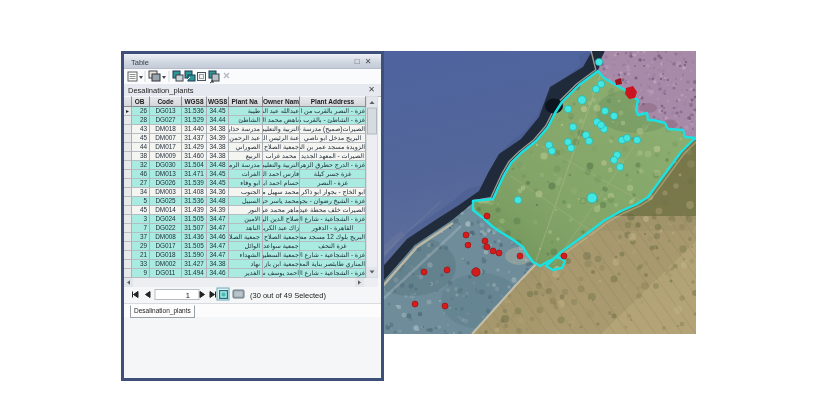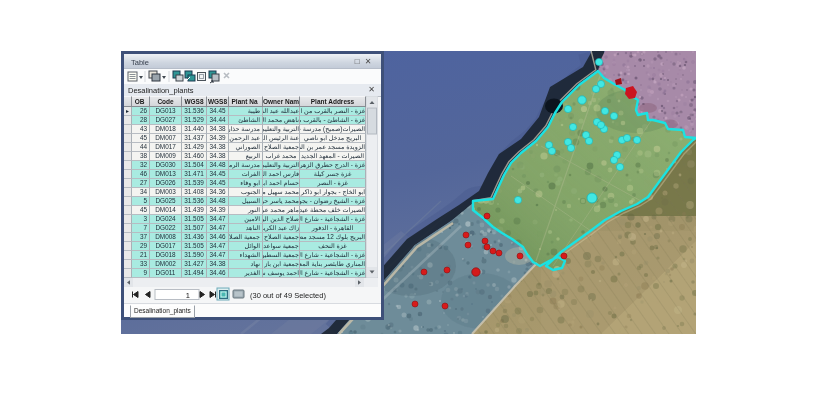--- a/index.html
+++ b/index.html
@@ -1,19 +1,19 @@
 <!DOCTYPE html>
 <html><head>
 <meta charset="utf-8">
 <style>
 html,body{margin:0;padding:0;background:#fff;width:816px;height:419px;overflow:hidden;
 font-family:"Liberation Sans",sans-serif;}
 #stage{position:absolute;left:0;top:0;width:816px;height:419px;}
 #map{position:absolute;left:121px;top:51px;width:575px;height:283px;filter:blur(0.45px);}
-#win{position:absolute;left:121px;top:51px;width:263px;height:269px;box-sizing:border-box;
+#win{position:absolute;left:121px;top:51px;width:263px;height:330px;box-sizing:border-box;
 border:3px solid #3e5079;background:#f5f6f7;}
 #titlebar{position:absolute;left:0;top:0;width:257px;height:15px;
 background:linear-gradient(#eef1f5,#cfd6e0 60%,#c3cbd8);border-bottom:1px solid #b6bdc9;box-sizing:border-box;color:#39414f;font-size:7.5px;}
 #titlebar .t{position:absolute;left:7px;top:3.5px;}
 #titlebar .btns{position:absolute;right:8px;top:2.5px;font-size:8px;color:#4d4d4d;letter-spacing:1.5px;}
 #toolbar{position:absolute;left:0;top:15px;width:257px;height:15px;background:#fafbfc;border-bottom:1px solid #d7dade;}
 #tabstrip{position:absolute;left:0;top:30px;width:257px;height:12px;background:#e6eaf0;border-bottom:1px solid #b9bec6;}
 #tabstrip .t{position:absolute;left:4px;top:2px;font-size:7.5px;color:#222;}
 #tabstrip .x{position:absolute;right:6px;top:1px;font-size:8px;color:#444;}
 #grid{position:absolute;left:0;top:42px;width:254px;height:182px;background:#fff;}

